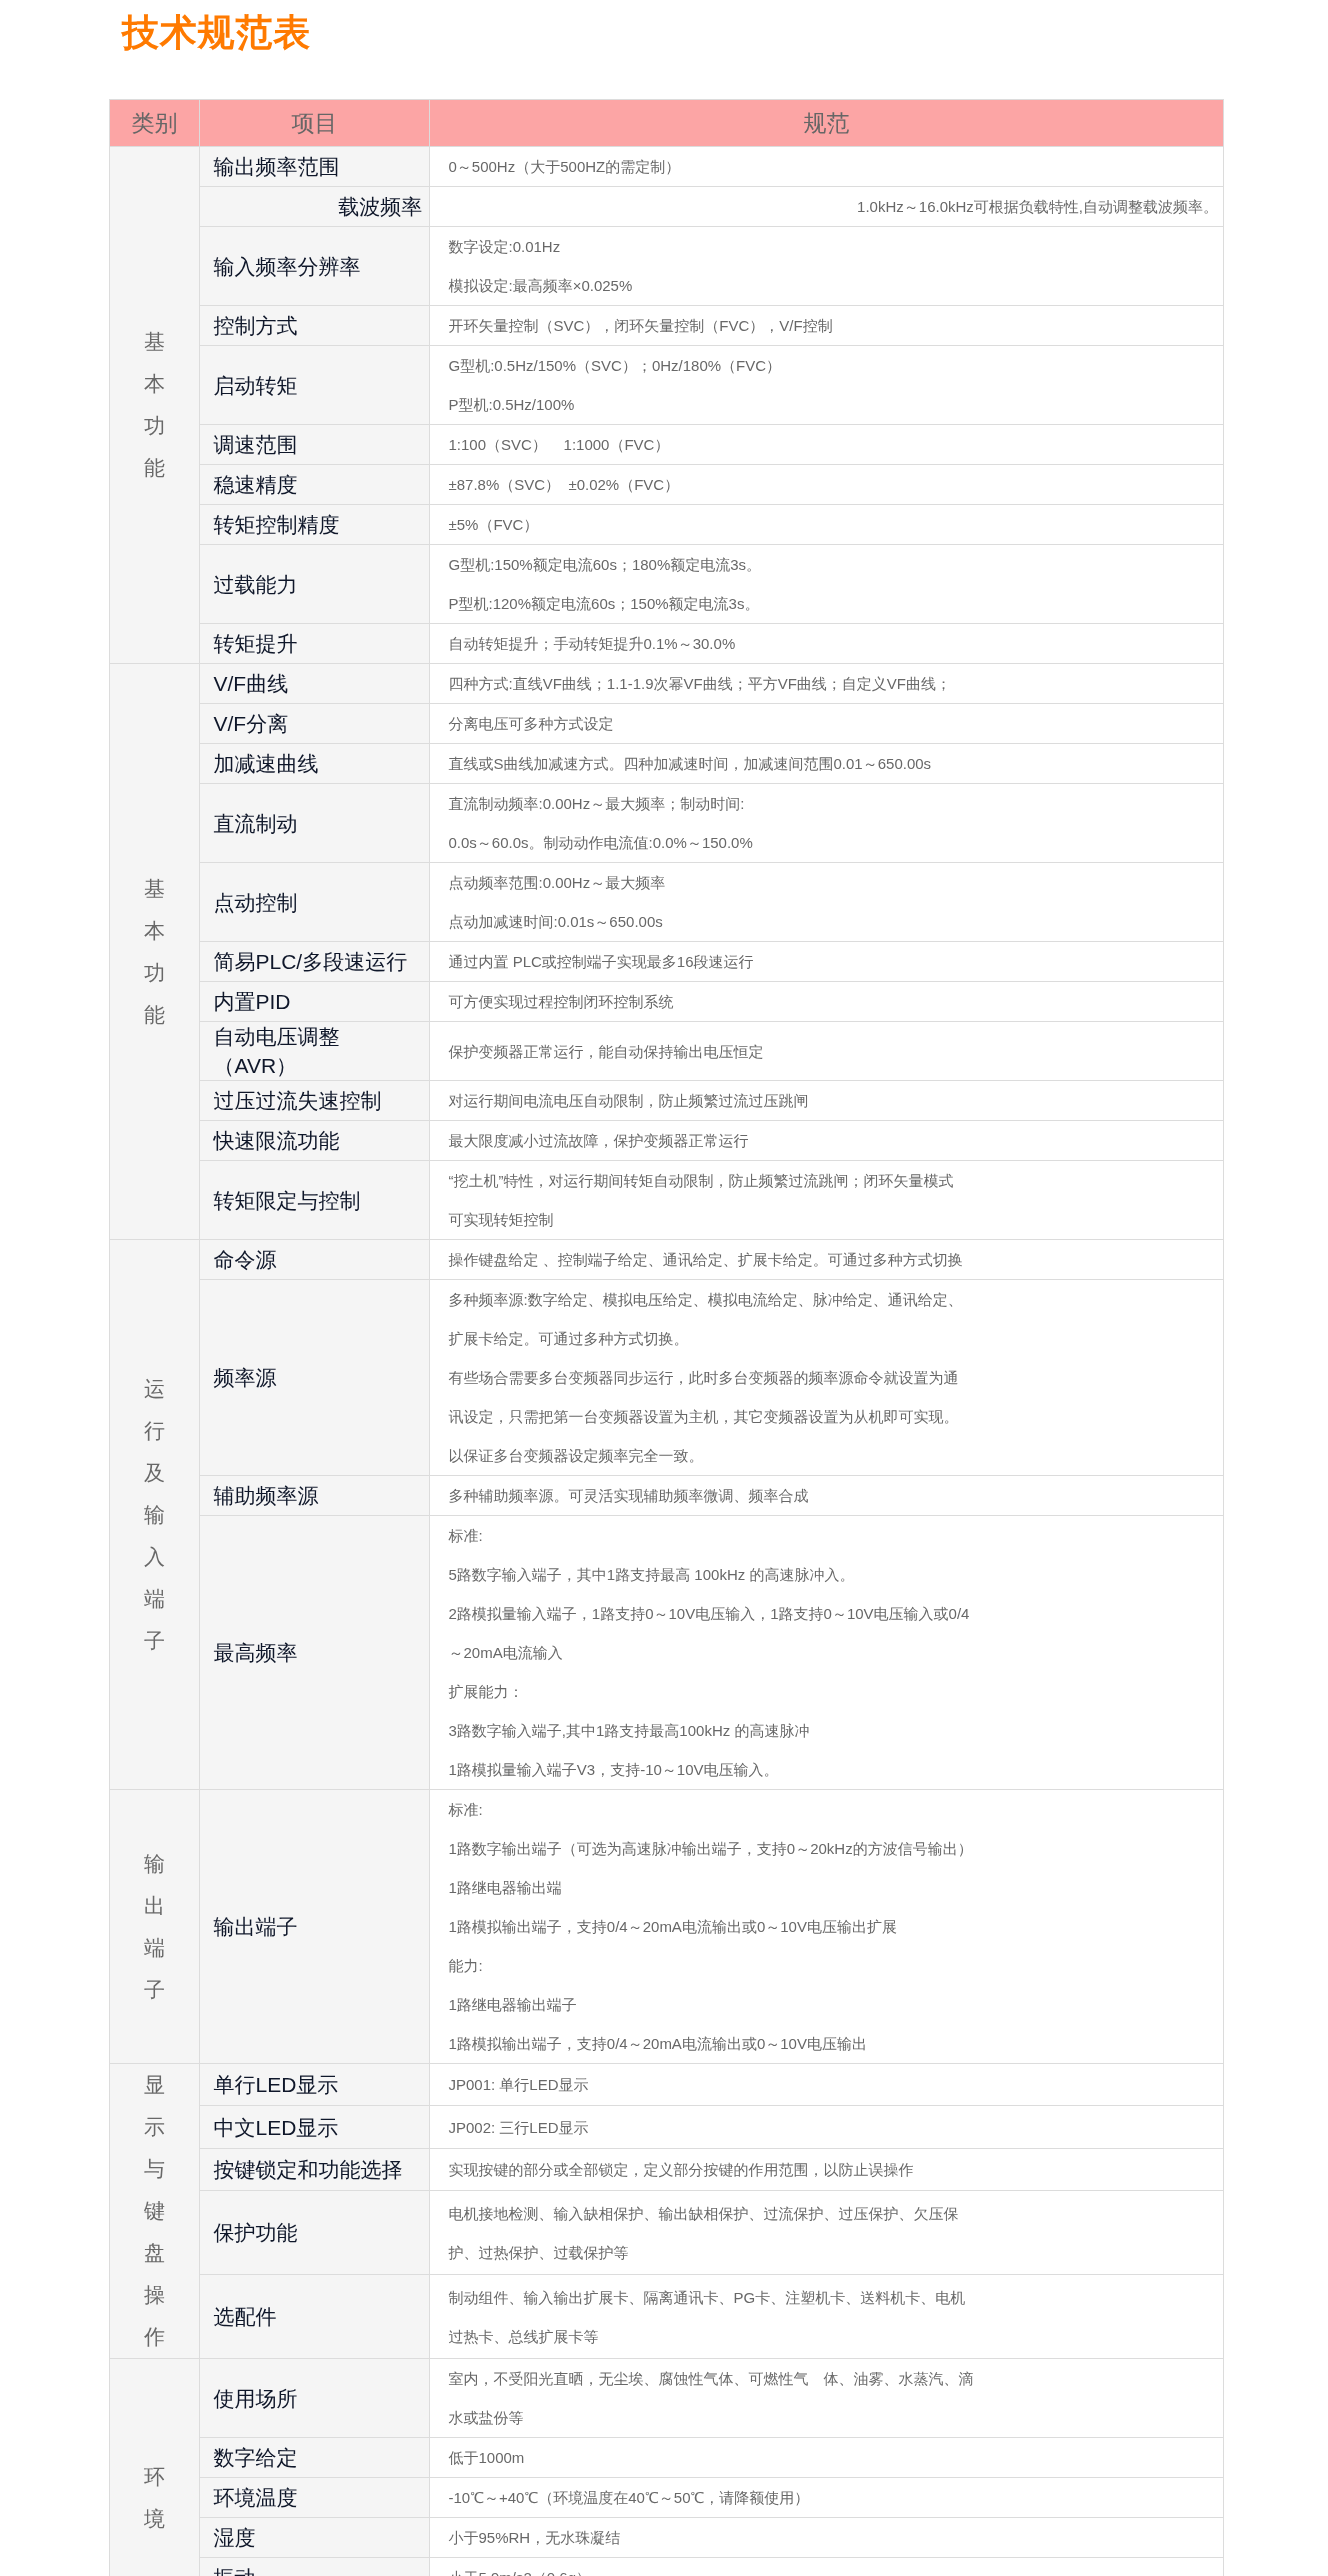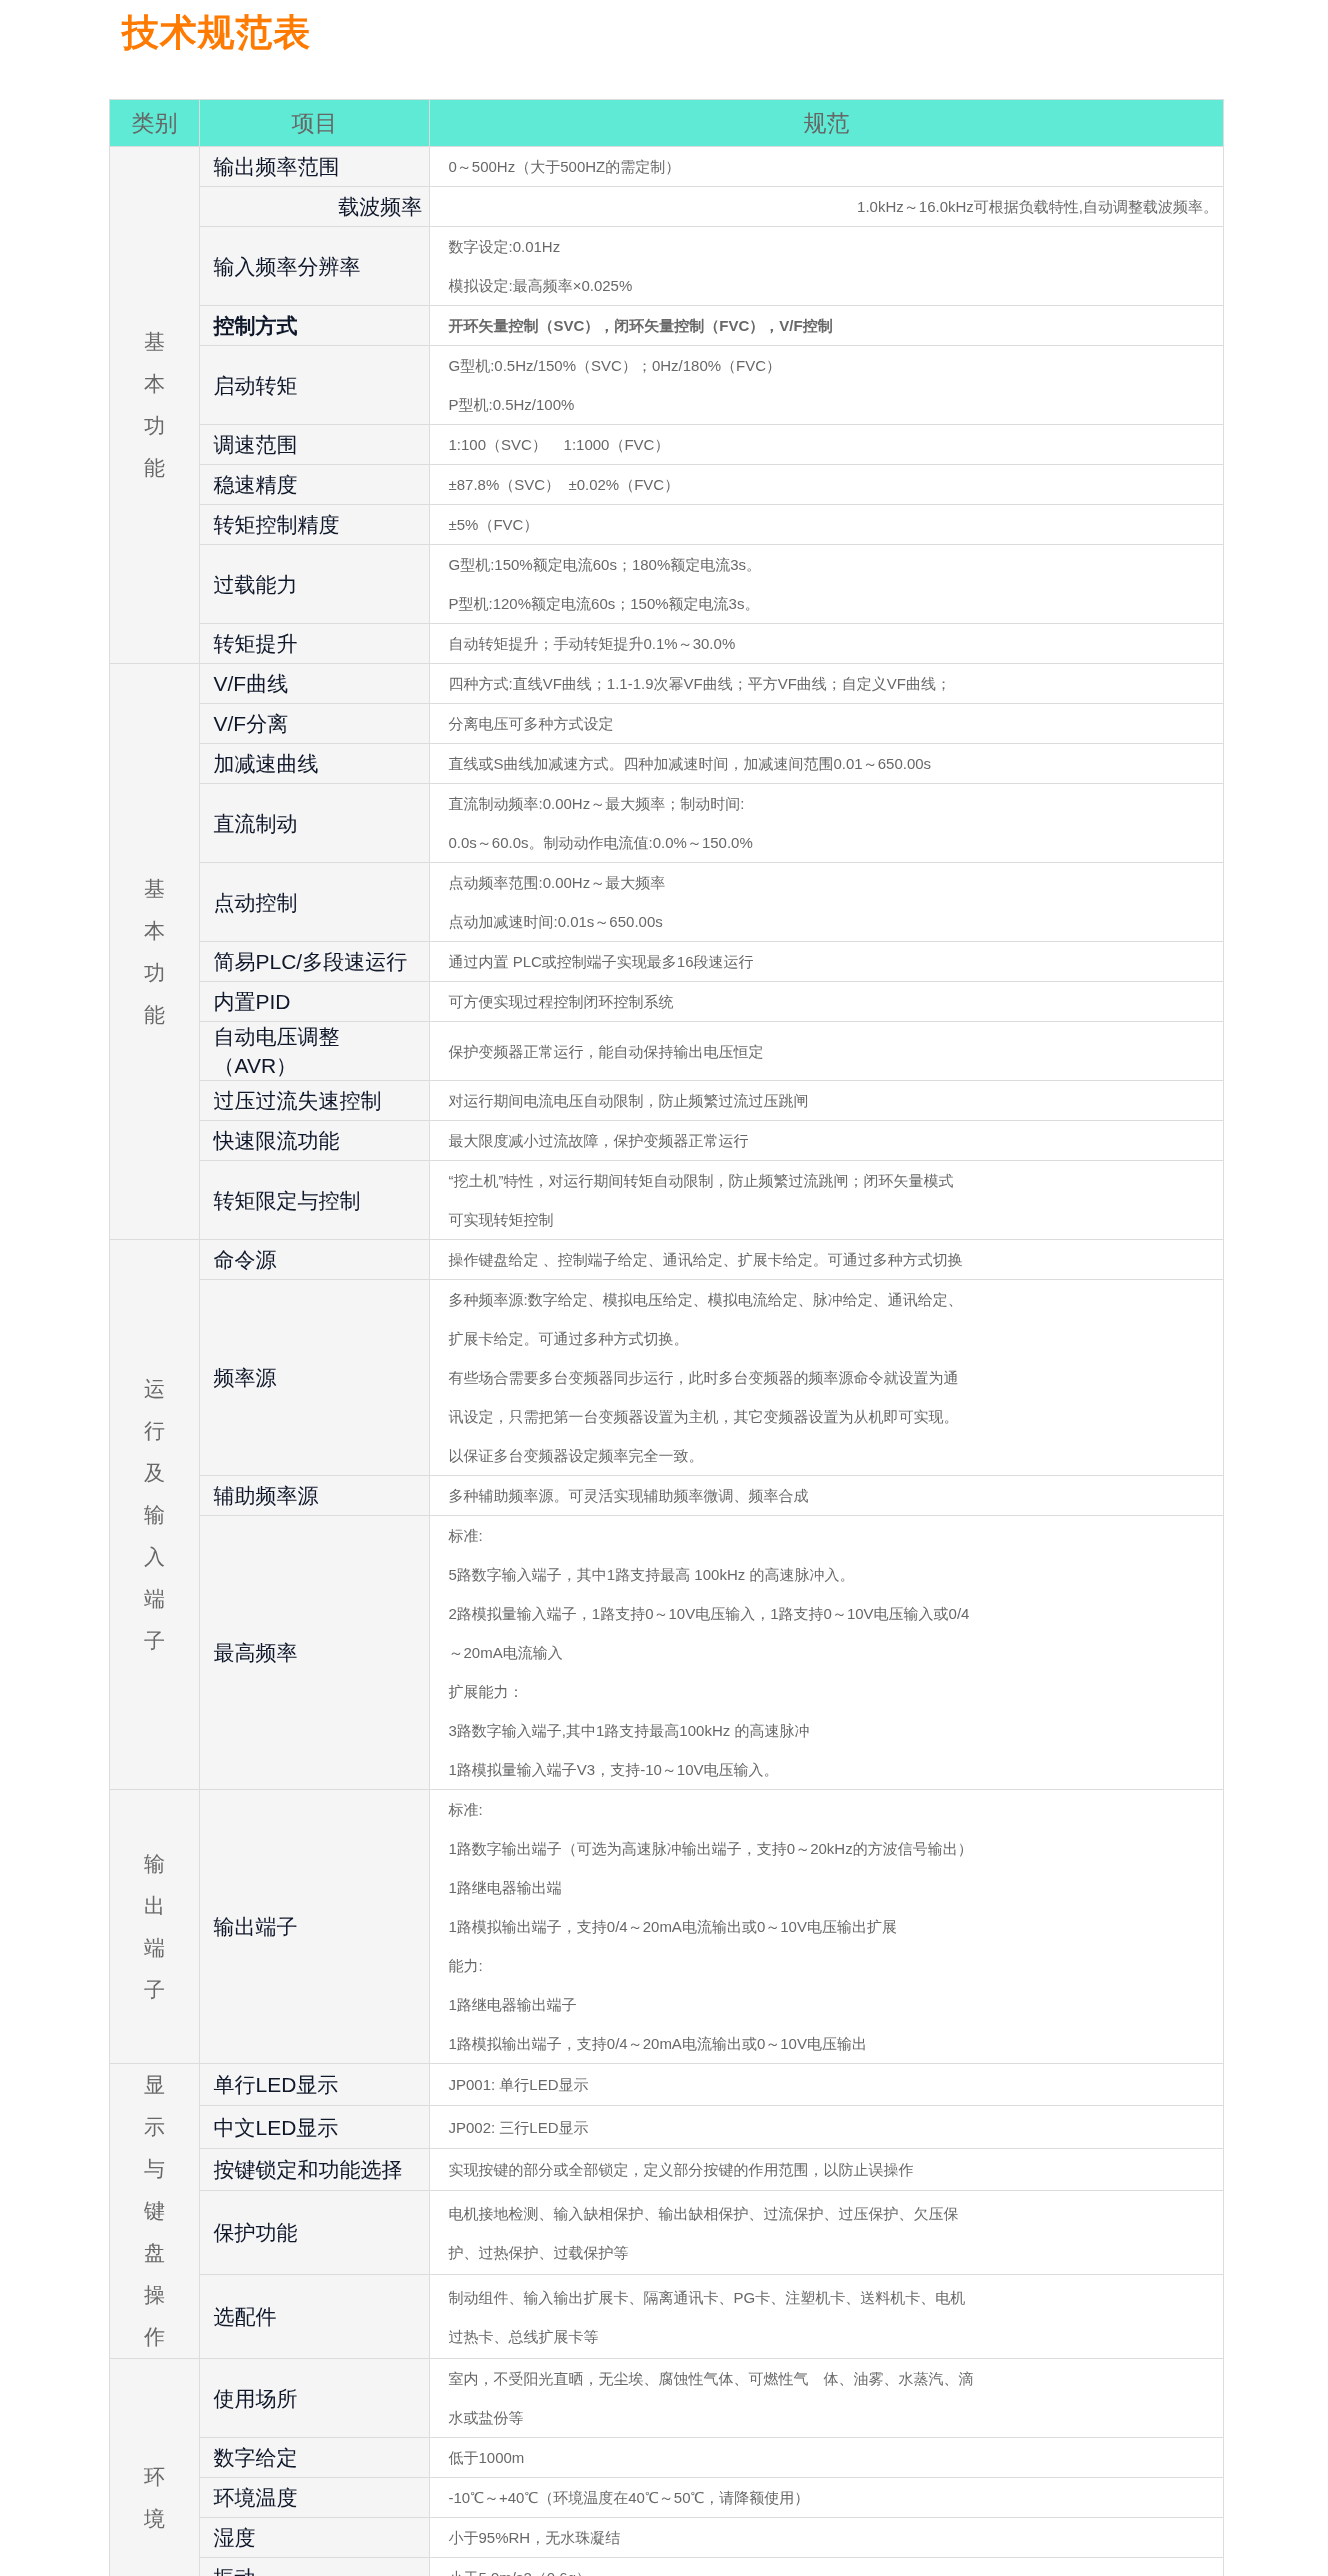--- a/index.html
+++ b/index.html
@@ -21,21 +21,21 @@
     width:1113px;
     border-collapse:collapse;
     table-layout:fixed;
   }
   .spec-table th, .spec-table td {
     border:0.8px solid #dcdcdc;
     box-sizing:border-box;
   }
   .spec-table th {
     height:47px;
-    background:#5eead4;
+    background:#fca5a5;
     font-size:23px; font-weight:400;
     color:#666666;
     text-align:center;
     vertical-align:middle;
   }
   col.col-cat  { width:90px; }
   col.col-item { width:230px; }
   col.col-spec { width:794px; }
   td.cat {
     background:#f5f5f5;
@@ -100,21 +100,21 @@
         </tr>
         <tr style="height: 39px; text-align: right;">
           <td class="item">载波频率</td>
           <td class="spec">1.0kHz～16.0kHz可根据负载特性,自动调整载波频率。</td>
         </tr>
         <tr style="height: 77px;">
           <td class="item">输入频率分辨率</td>
           <td class="spec">数字设定:0.01Hz
 模拟设定:最高频率×0.025%</td>
         </tr>
-        <tr style="height: 39px; font-weight: bold;">
+        <tr style="height: 39px;">
           <td class="item">控制方式</td>
           <td class="spec">开环矢量控制（SVC），闭环矢量控制（FVC），V/F控制</td>
         </tr>
         <tr style="height: 77px;">
           <td class="item">启动转矩</td>
           <td class="spec">G型机:0.5Hz/150%（SVC）；0Hz/180%（FVC）
 P型机:0.5Hz/100%</td>
         </tr>
         <tr style="height: 39px;">
           <td class="item">调速范围</td>

